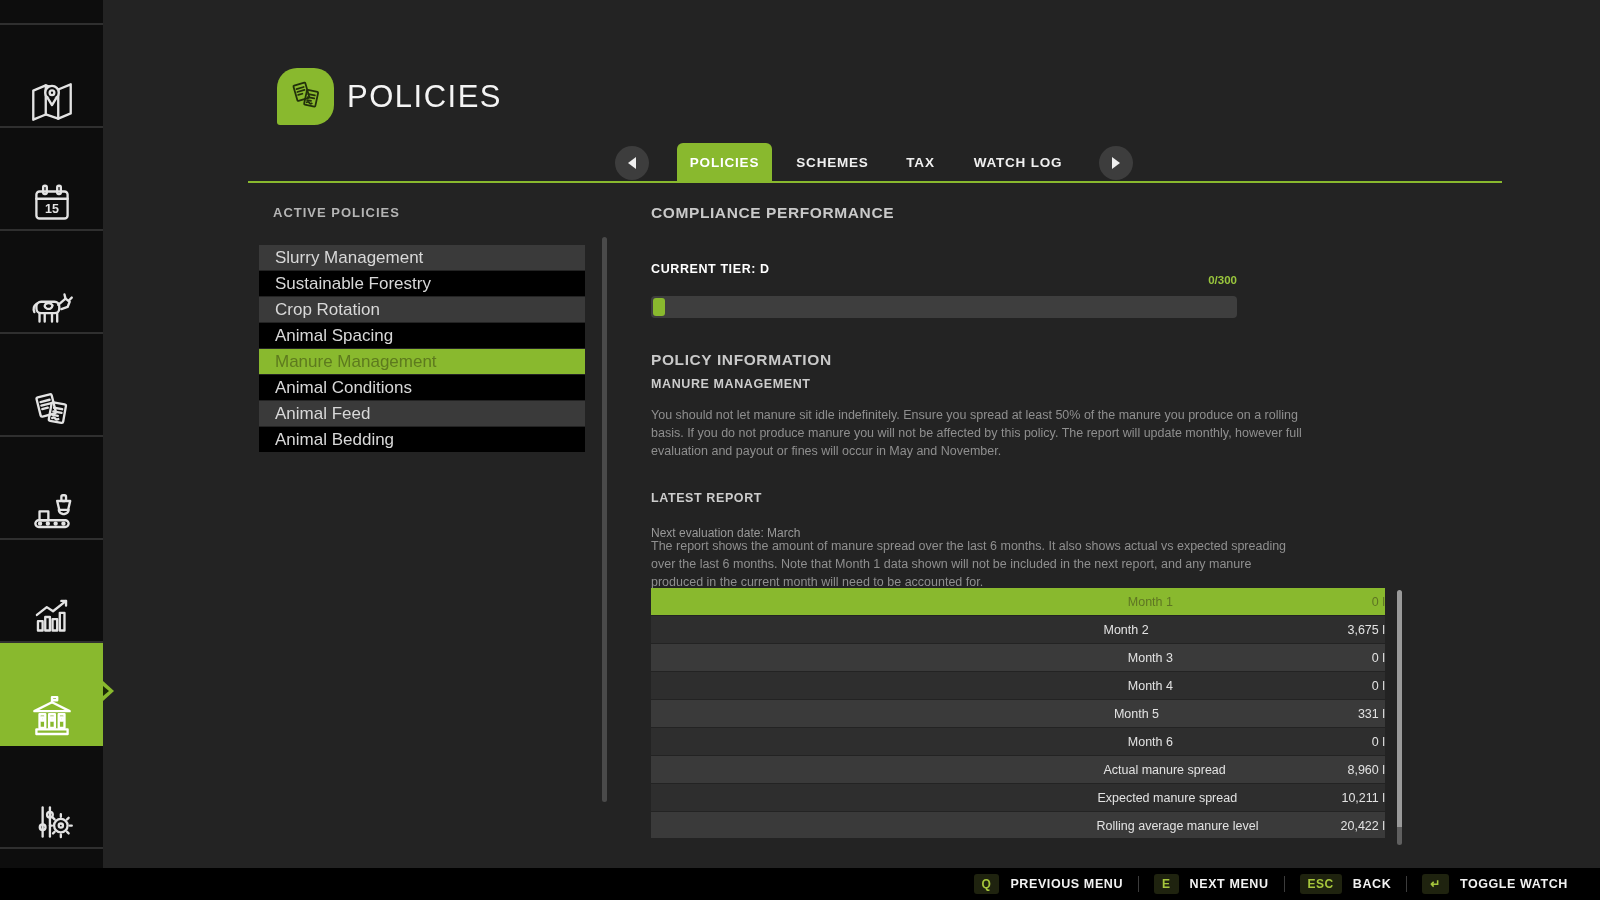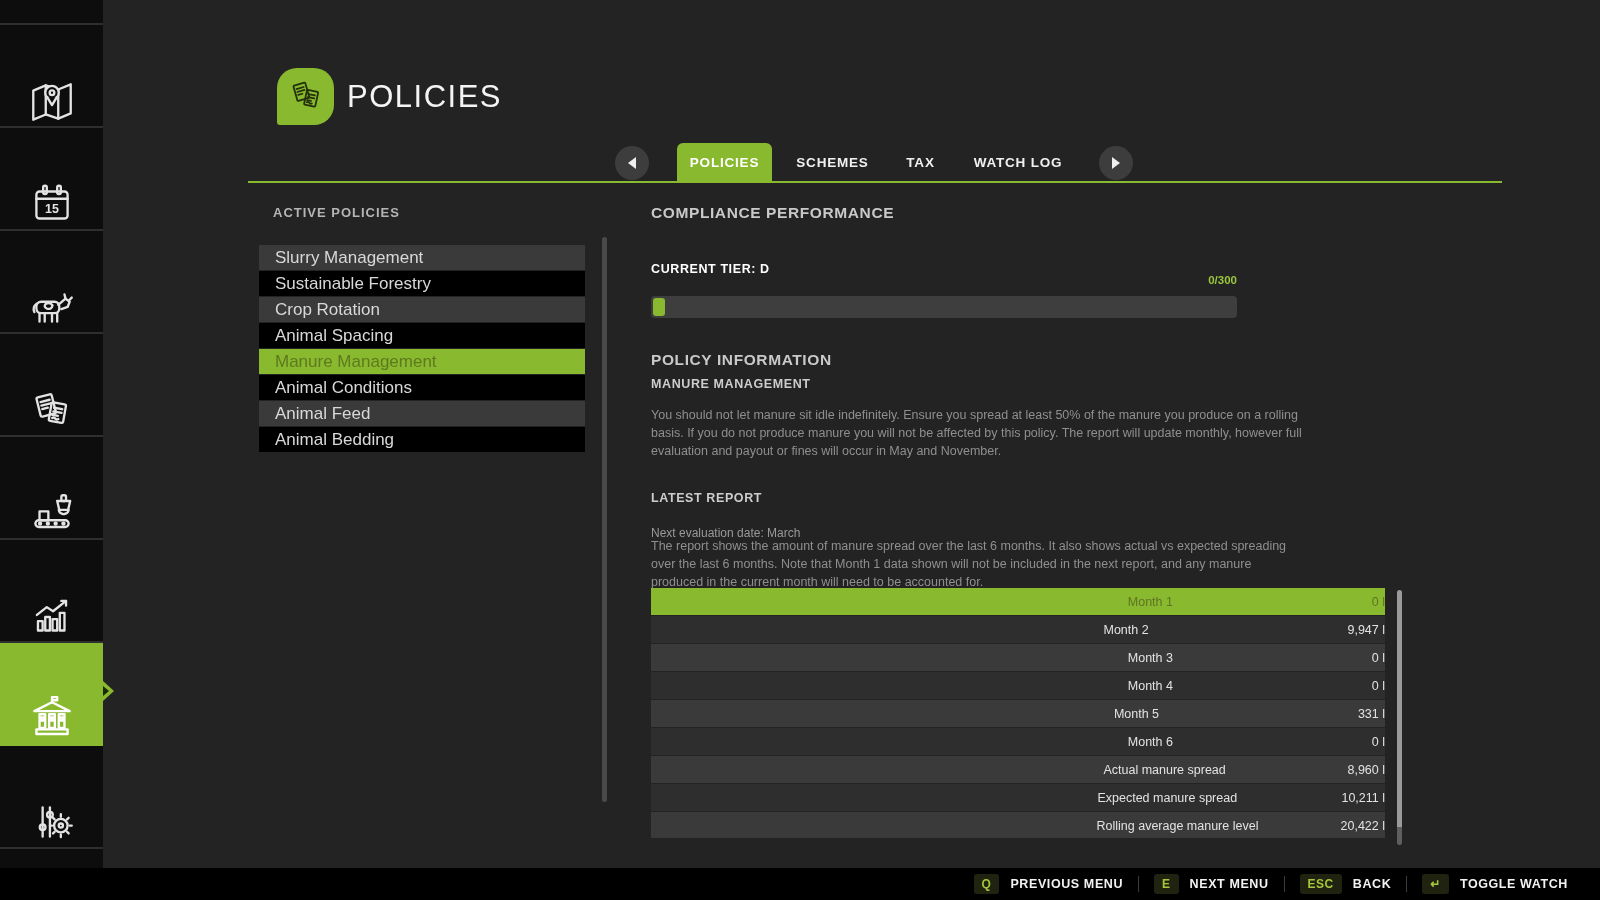--- a/index.html
+++ b/index.html
@@ -246,21 +246,21 @@
   <div class="muted" style="left:651px; top:514px;margin-top:12px;">Next evaluation date: March</div>
   <p class="body-text" style="left:651px; top:538px; width:655px;">The report shows the amount of manure spread over the last 6 months. It also shows actual vs expected spreading over the last 6 months. Note that Month 1 data shown will not be included in the next report, and any manure produced in the current month will need to be accounted for.</p>
 
   <div class="report-table">
     <div class="trow hl">
       <span class="tlabel">Month 1</span>
       <span class="tval">0 l</span>
     </div>
     <div class="trow dark">
       <span class="tlabel">Month 2</span>
-      <span class="tval">9,947 l</span>
+      <span class="tval">3,675 l</span>
     </div>
     <div class="trow light">
       <span class="tlabel">Month 3</span>
       <span class="tval">0 l</span>
     </div>
     <div class="trow dark">
       <span class="tlabel">Month 4</span>
       <span class="tval">0 l</span>
     </div>
     <div class="trow light">

